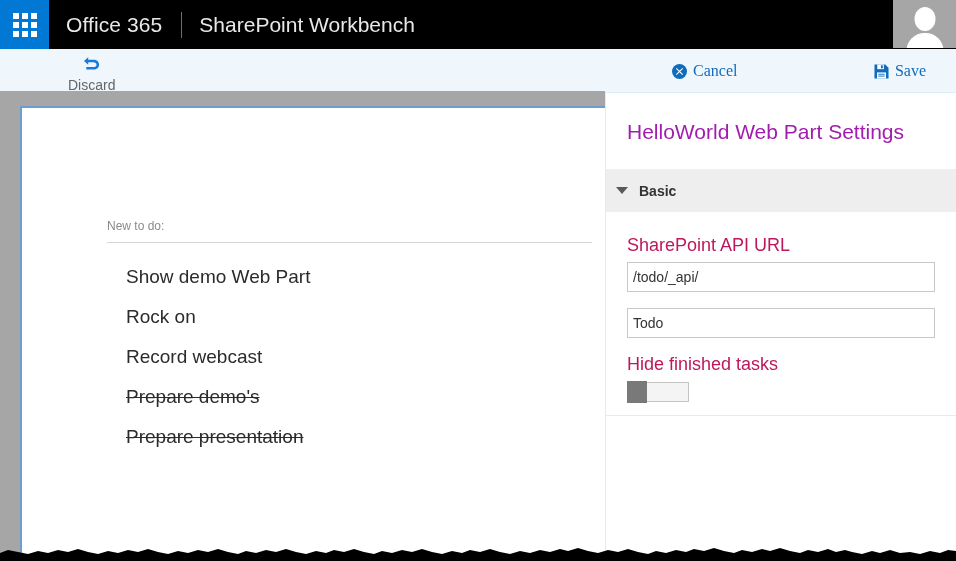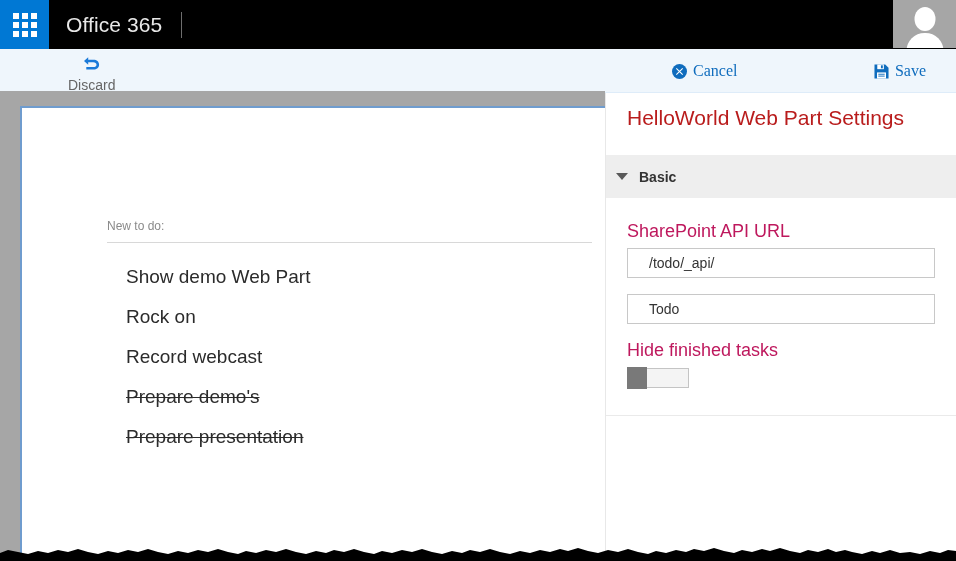--- a/index.html
+++ b/index.html
@@ -204,22 +204,22 @@
     left: 605px; top: 93px;
     width: 351px;
     height: 468px;
     background: #ffffff;
     border-left: 1px solid #e8e8e8;
     box-sizing: border-box;
   }
   .panel-title {
     font-size: 21px;
     font-weight: 300;
-    color: #b91c1c;
-    padding: 13px 0 0 21px;
+    color: #a21caf;
+    padding: 27px 0 0 21px;
     white-space: nowrap;
   }
   .group-header {
     margin-top: 25px;
     height: 43px;
     background: #eeeeee;
     display: flex;
     align-items: center;
     padding-left: 10px;
     cursor: pointer;
@@ -247,21 +247,21 @@
     font-weight: 400;
   }
   .field-input {
     width: 100%;
     box-sizing: border-box;
     height: 30px;
     border: 1px solid #c8c8c8;
     background: #ffffff;
     font-size: 14px;
     color: #333333;
-    padding: 0 21px;
+    padding: 0 5px;
     outline: none;
     font-family: "Liberation Sans", sans-serif;
   }
   .toggle {
     position: relative;
     width: 62px;
     height: 22px;
     cursor: pointer;
     display: block;
   }
@@ -315,20 +315,21 @@
           <i></i>
           <i></i>
           <i></i>
           <i></i>
           <i></i>
           <i></i>
       </div>
     </div>
     <div class="suite-title">Office 365</div>
     <div class="suite-sep"></div>
+    <div class="suite-sub">SharePoint Workbench</div>
     <div class="avatar">
       <div class="head"></div>
       <div class="body"></div>
     </div>
   </div>
 
   <div class="command-bar">
 
     <div class="cmd-btn cmd-discard">
       <span class="icon-undo">

